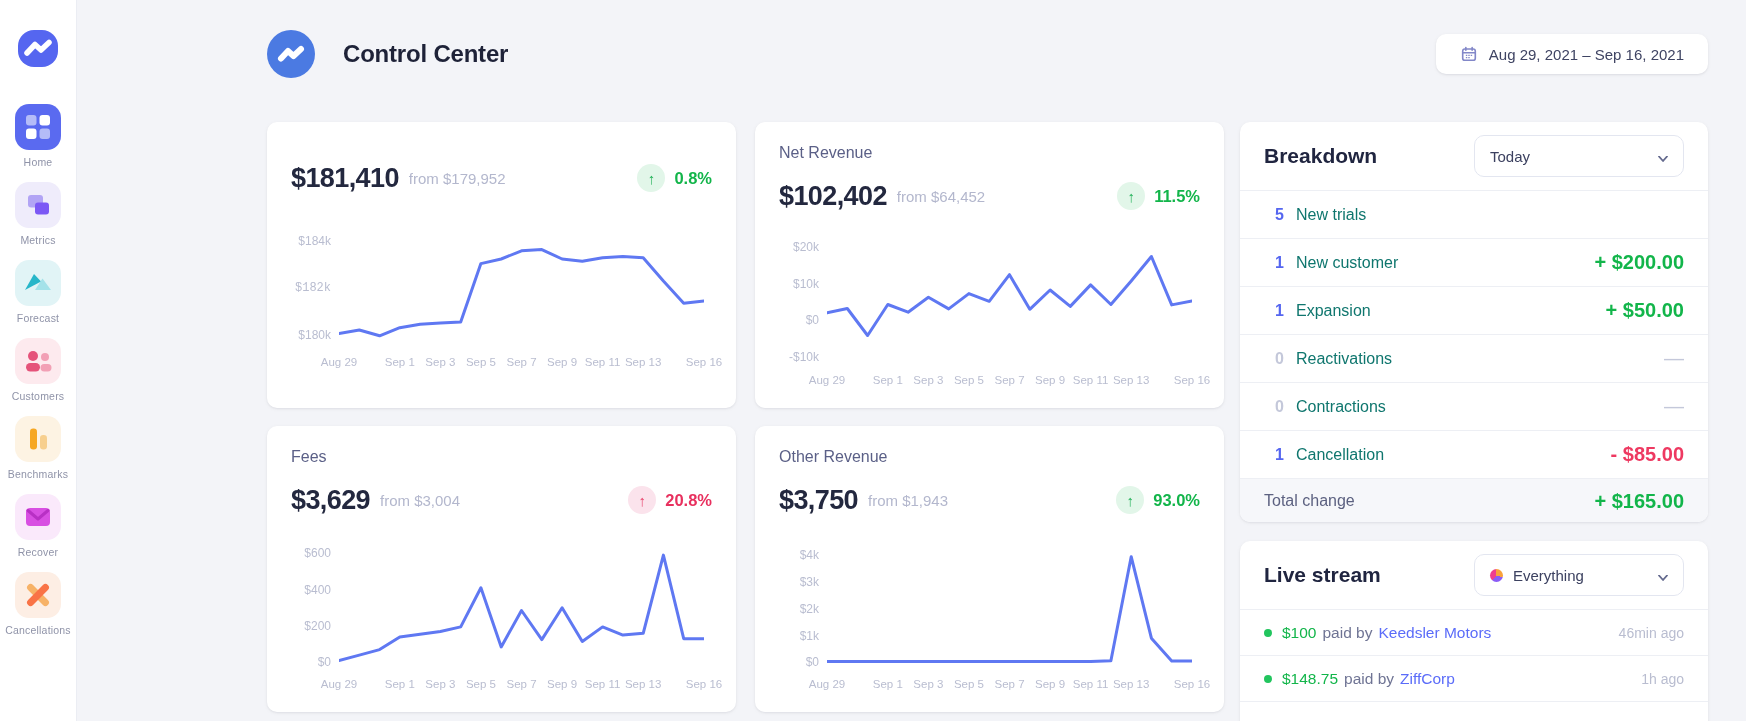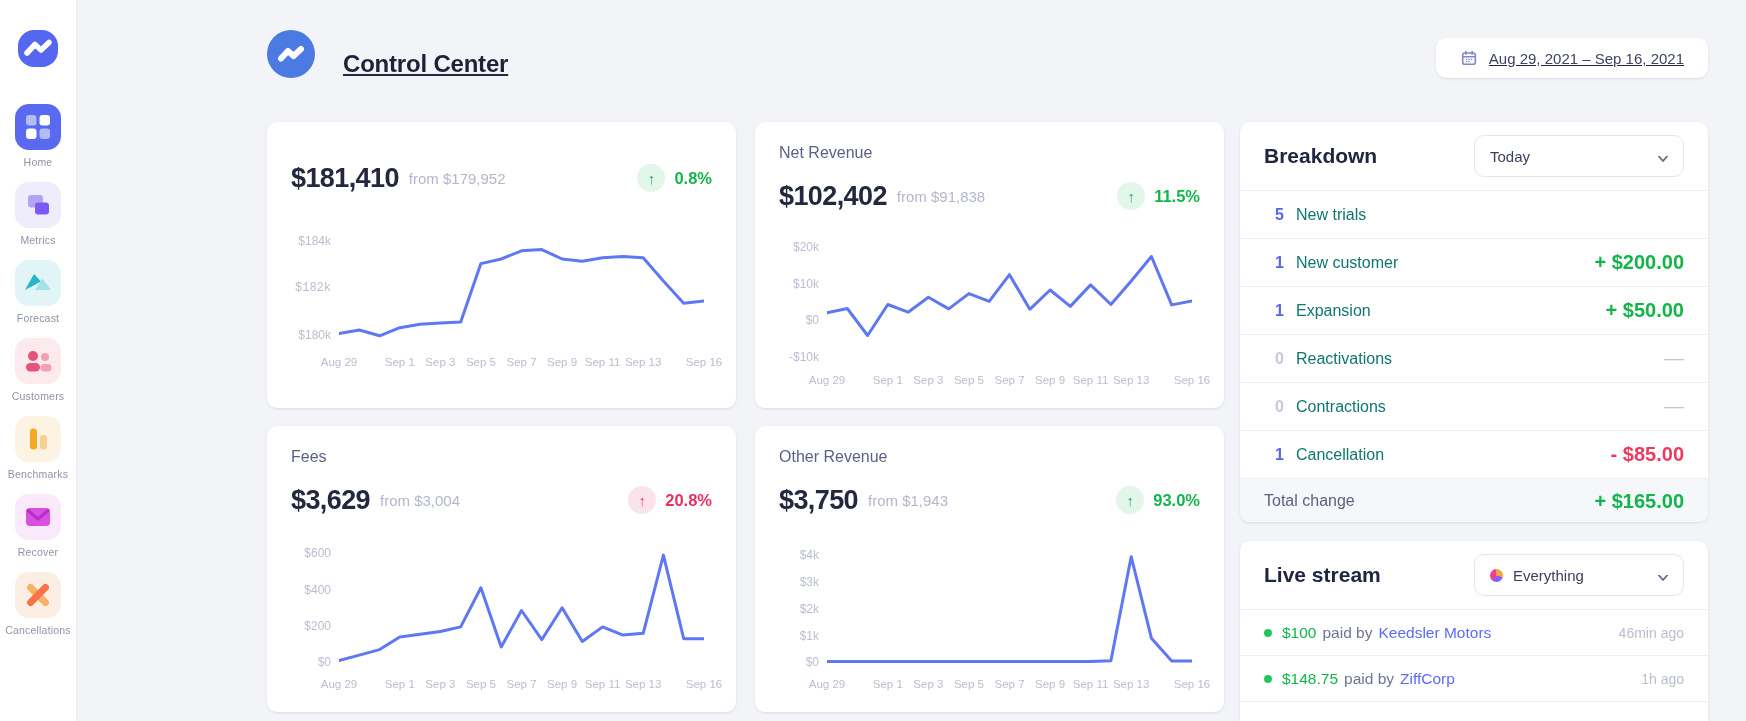--- a/index.html
+++ b/index.html
@@ -18,21 +18,21 @@
     display:flex; flex-direction:column; align-items:center;
     padding-top:26px; z-index:5;
   }
   .app-logo { width:44px; height:44px; margin-bottom:34px; cursor:pointer; }
   .nav { display:flex; flex-direction:column; align-items:center; gap:14px; }
   .nav-item { display:flex; flex-direction:column; align-items:center; cursor:pointer; width:77px; }
   .tile { width:46px; height:46px; border-radius:14px; display:flex; align-items:center; justify-content:center; }
   .nav-label { margin-top:6px; font-size:10.5px; color:#8f93a8; letter-spacing:.2px; }
   
   .main { margin-left:77px; }
-  .topbar { display:flex; align-items:flex-end; padding:30px 38px 0 190px;text-decoration:underline; }
+  .topbar { display:flex; align-items:center; padding:30px 38px 0 190px; }
   .cc-logo { width:48px; height:48px; margin-right:28px; }
   .page-title { font-size:24px; font-weight:700; color:#1e2238; letter-spacing:-.2px; }
   .date-pill {
     margin-left:auto; display:flex; align-items:center; gap:11px;
     background:#fff; border:none; border-radius:10px; padding:11px 24px;
     font-family:inherit; font-size:15px; color:#3f4463;
     box-shadow:0 1px 2px rgba(16,24,40,.06), 0 1px 4px rgba(16,24,40,.05);
     cursor:pointer;
   }
   .content { display:flex; gap:16px; padding:44px 38px 0 190px; align-items:flex-start; }
@@ -240,21 +240,21 @@
             </div>
     <span class="ytick" style="top: 18.4757px;">$184k</span>
             <span class="ytick" style="top: 65.0777px; font-family: Liberation Mono, monospace;">$182k</span>
             <span class="ytick" style="top: 111.68px;">$180k</span>
           </div>
   </div>
         <div class="card metric-card">
     <div class="card-title">Net Revenue</div>
     <div class="value-row">
       <span class="metric-value">$102,402</span>
-      <span class="metric-from">from $91,838</span>
+      <span class="metric-from">from $64,452</span>
       <span class="badge pos">
         <span class="badge-circle">↑</span>
         <span class="badge-pct">11.5%</span>
       </span>
     </div>
     <div class="chart">
       <div class="plot">
               <svg width="365" height="120" viewBox="0 0 365 120">
                 <polyline points="0.0,70.9 20.3,66.5 40.6,93.5 60.8,62.5 81.1,70.2 101.4,55.3 121.7,66.9 141.9,51.6 162.2,59.3 182.5,32.7 202.8,67.3 223.1,48.0 243.3,64.4 263.6,42.9 283.9,62.5 304.2,38.9 324.4,14.5 344.7,62.9 365.0,58.9" fill="none" stroke="#5f78f2" stroke-width="3" stroke-linejoin="round" stroke-linecap="round"></polyline>
               </svg>

